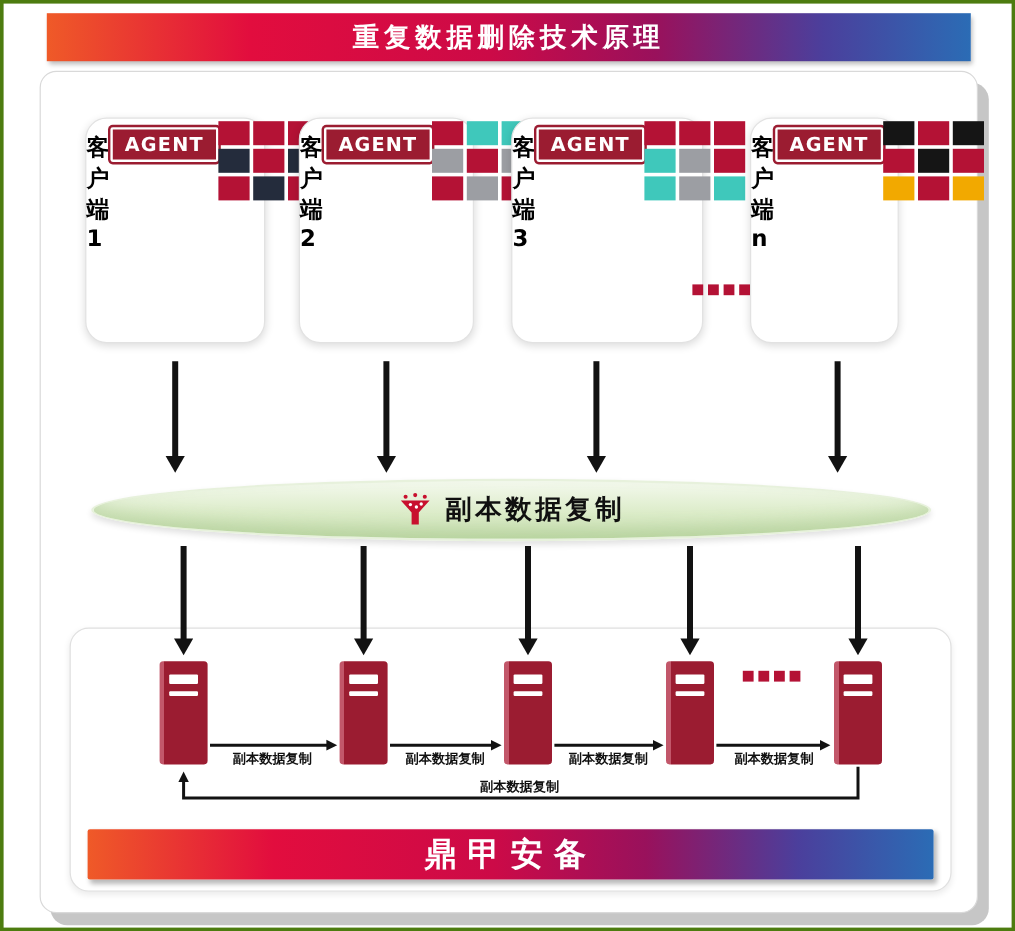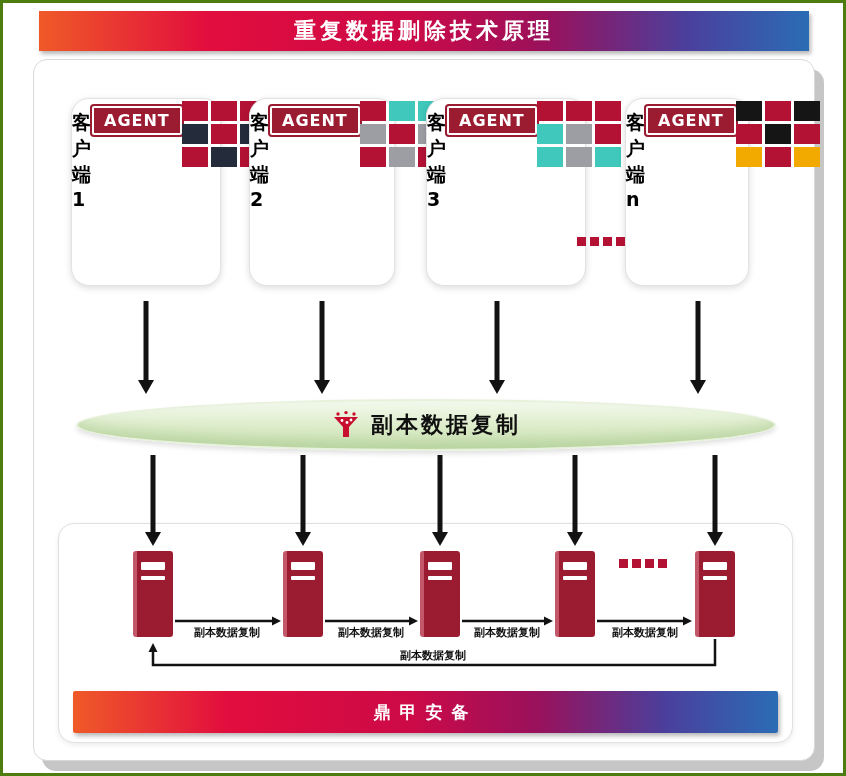--- a/index.html
+++ b/index.html
@@ -5,21 +5,21 @@
   *{box-sizing:border-box;margin:0;padding:0}
   html,body{width:846px;height:776px}
   body{position:relative;background:#fff;font-family:"DejaVu Sans","Liberation Sans",sans-serif;overflow:hidden}
   .stage{position:absolute;inset:0;border:3px solid #4d7c0f;background:#fff}
 
   
   .banner{position:absolute;display:flex;align-items:center;justify-content:center;color:#fff;font-weight:bold;
     background:linear-gradient(90deg,#ef5a28 0%,#e20d3e 22%,#cc0a47 48%,#99115c 66%,#4b3f9c 84%,#2b6cb5 100%);
     box-shadow:2px 3px 4px rgba(0,0,0,.28);z-index:6}
   #top-banner{left:36px;top:8px;width:770px;height:40px;font-size:22px;letter-spacing:4px}
-  #bottom-banner{left:70px;top:688px;width:705px;height:42px;font-size:17px;letter-spacing:9px;border-radius:2px}
+  #bottom-banner{left:70px;top:688px;width:705px;height:42px;font-size:27px;letter-spacing:9px;border-radius:2px}
 
   
   #main-panel{position:absolute;left:30px;top:56px;width:782px;height:702px;background:#fff;border:1px solid #d9d9d9;
     border-radius:14px;box-shadow:9px 10px 0 #c6c6c6;z-index:1}
   #storage-panel{position:absolute;left:55px;top:520px;width:735px;height:220px;background:#fff;border:1px solid #e0e0e0;
     border-radius:16px;box-shadow:0 2px 5px rgba(0,0,0,.08);z-index:2}
 
   
   .client{position:absolute;top:95px;height:188px;background:#fff;border:1px solid #e2e2e2;border-radius:18px;
     box-shadow:0 2px 7px rgba(0,0,0,.14);display:flex;flex-direction:row;align-items:flex-start;z-index:5}

